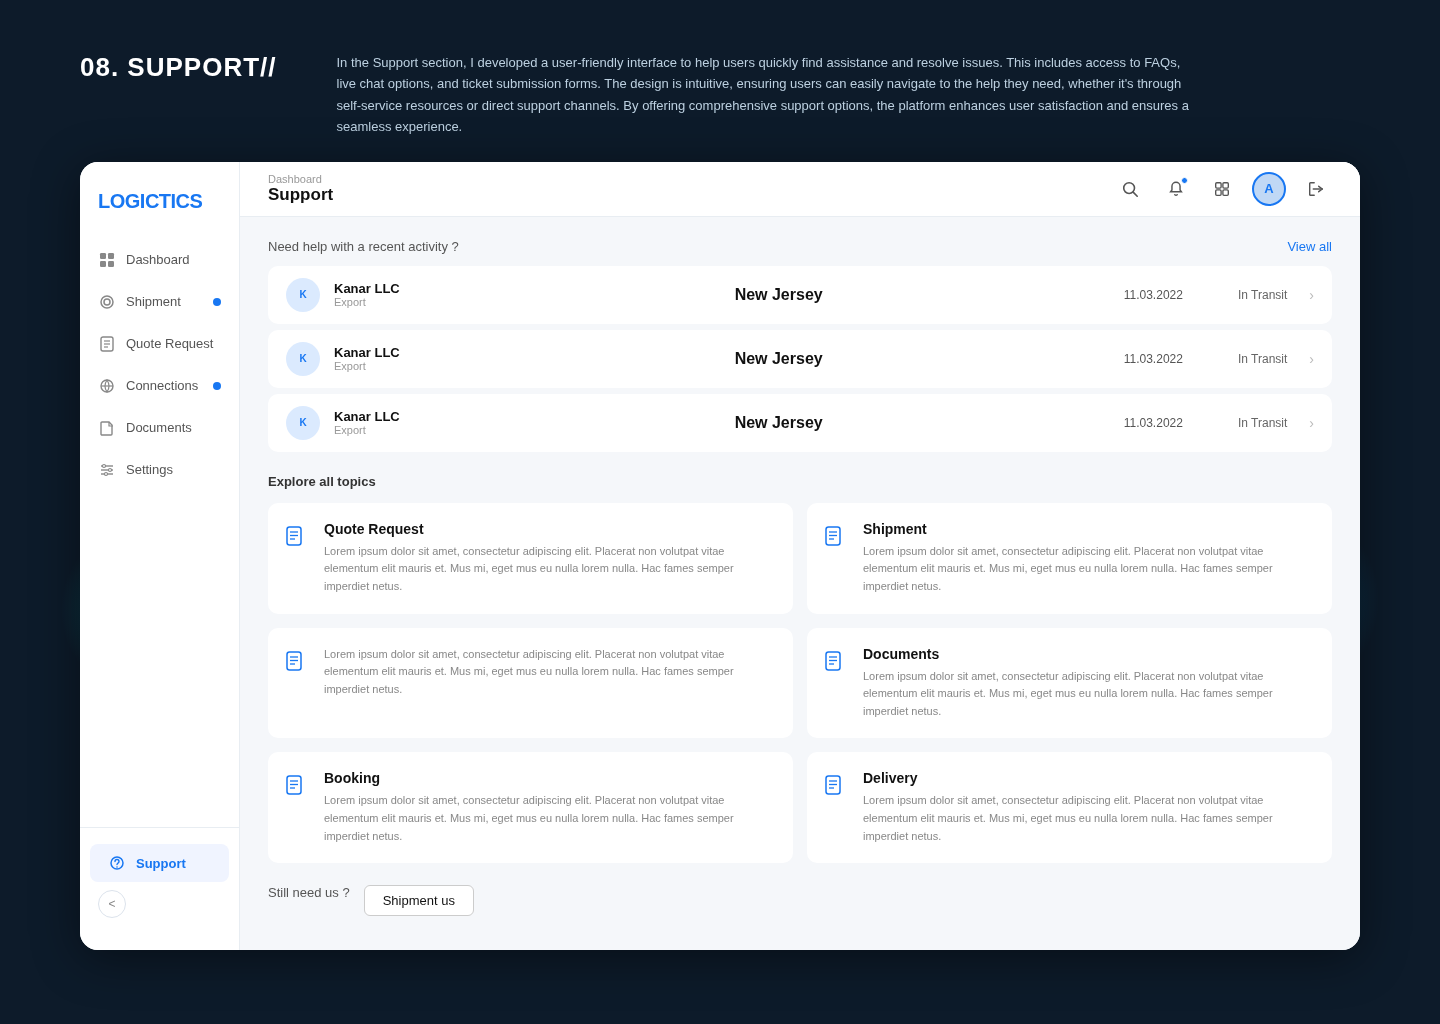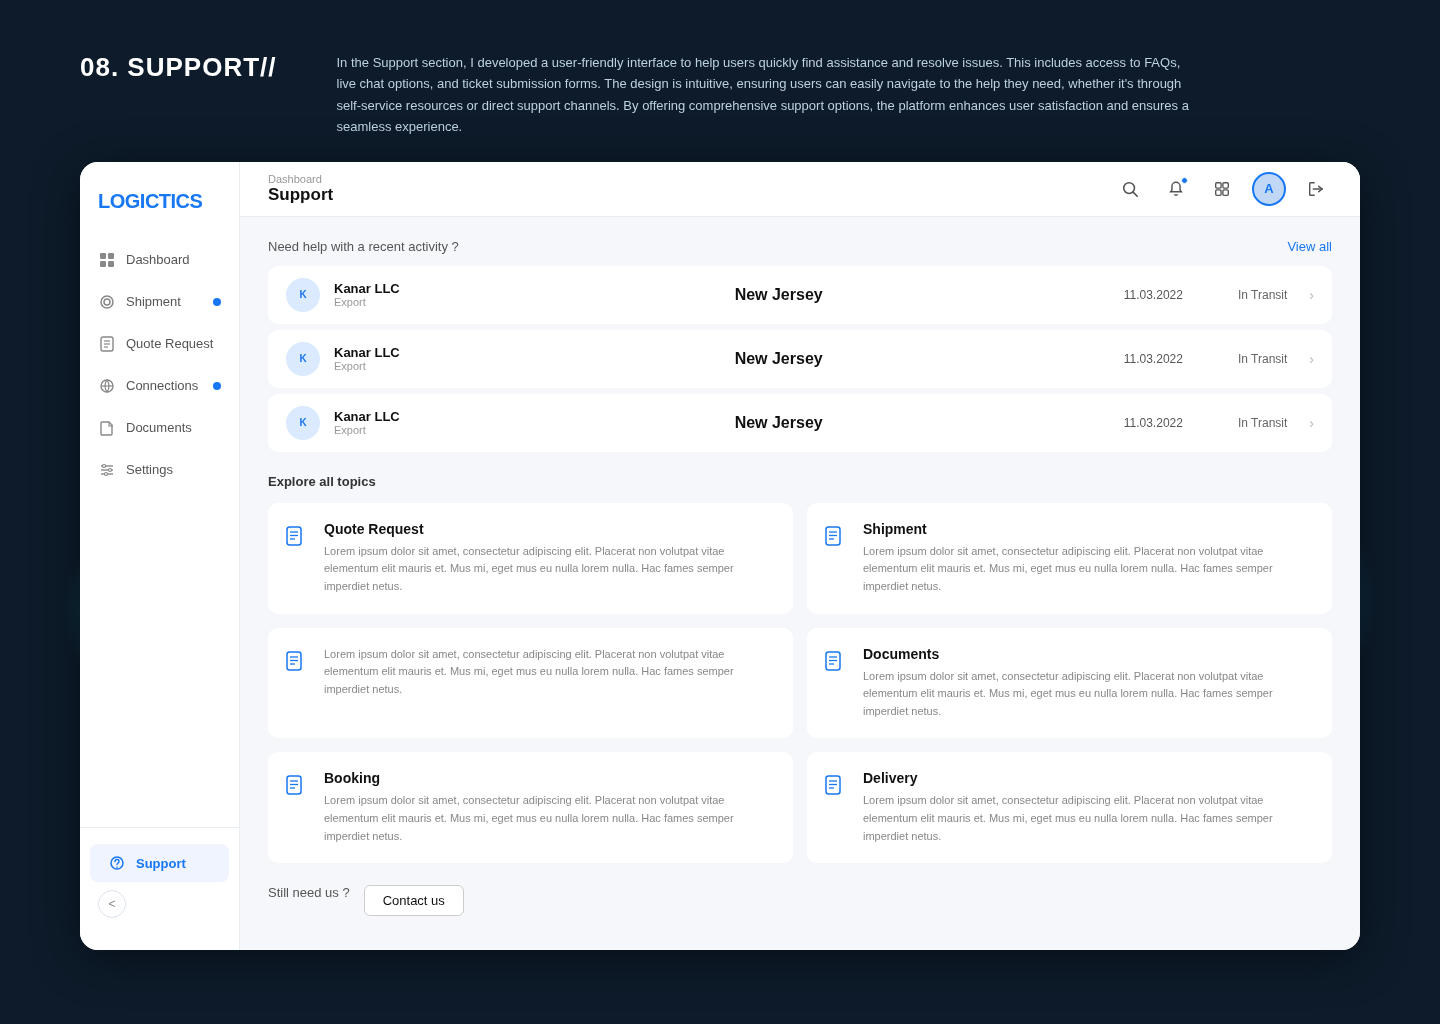--- a/index.html
+++ b/index.html
@@ -663,18 +663,18 @@
           </div>
           <div class="topic-body">
             <div class="topic-title">Delivery</div>
             <div class="topic-desc">Lorem ipsum dolor sit amet, consectetur adipiscing elit. Placerat non volutpat vitae elementum elit mauris et. Mus mi, eget mus eu nulla lorem nulla. Hac fames semper imperdiet netus.</div>
           </div>
         </div>
       </div>
 
       <div class="page-footer">
         <span class="still-need">Still need us ?</span>
-        <button class="contact-btn">Contact us</button>
+        <button class="contact-btn">Shipment us</button>
       </div>
 
     </div>
   </div>
 </div>
 
 </body></html>

